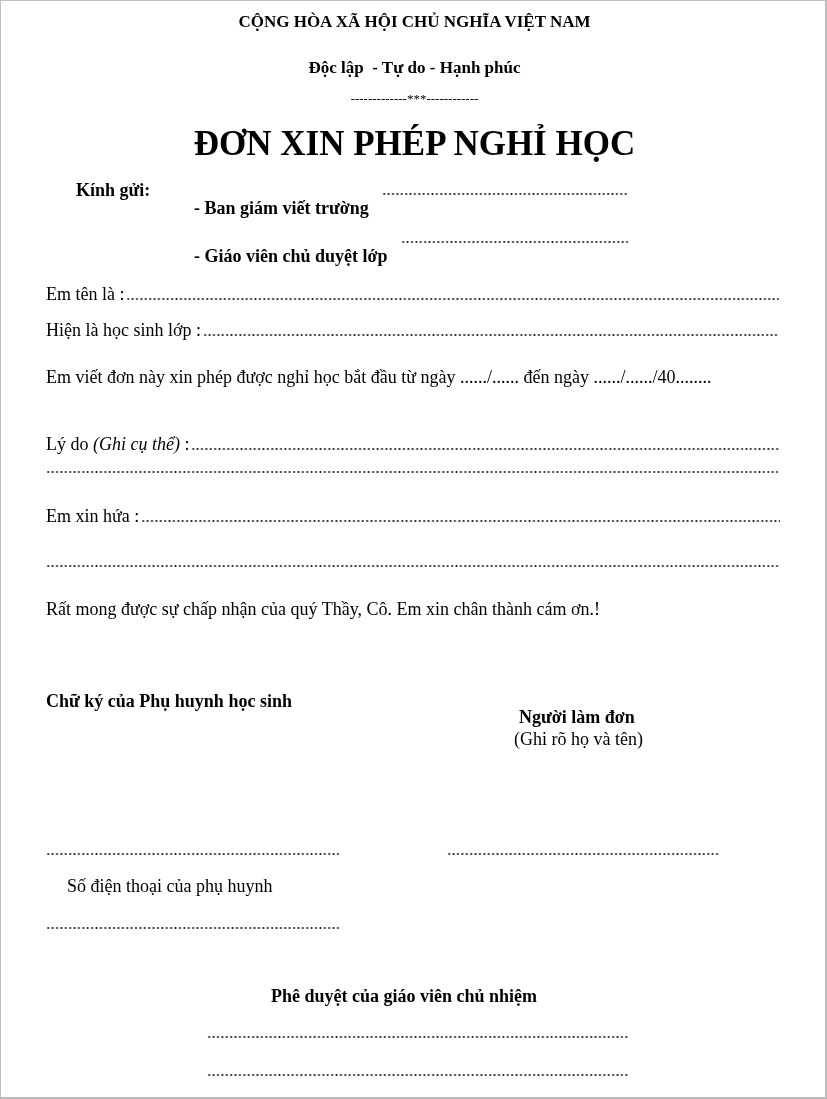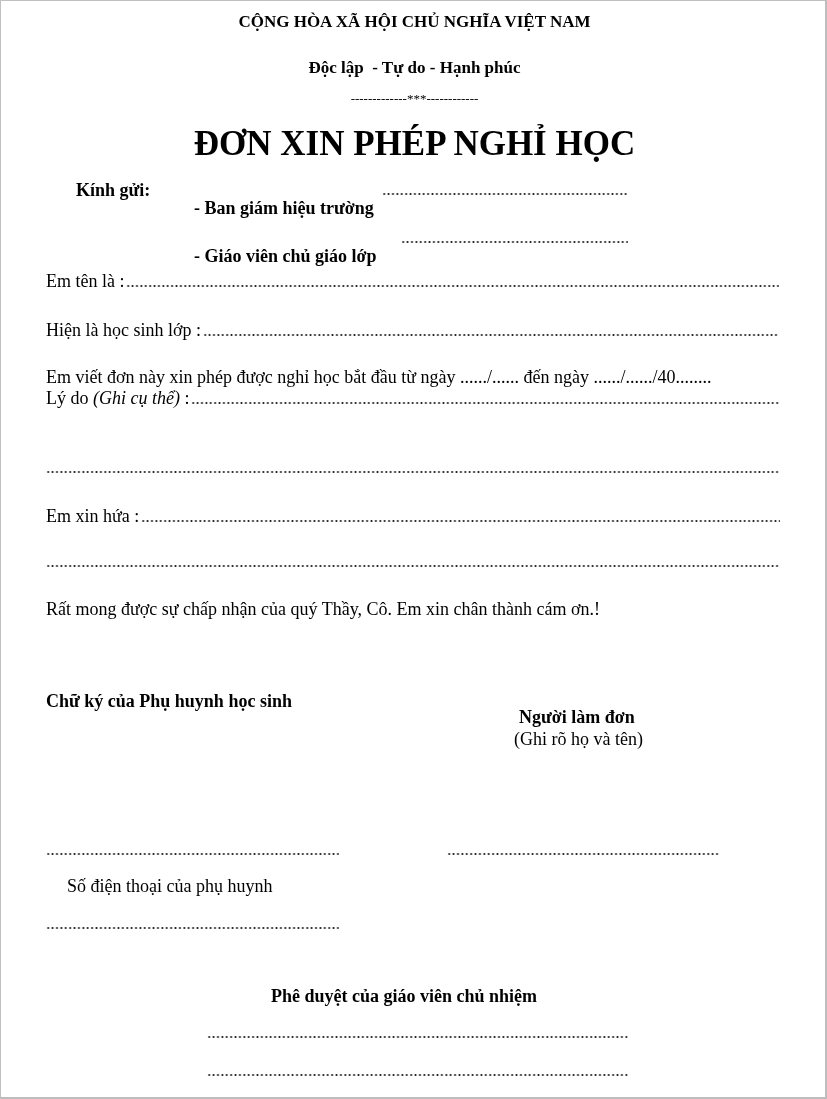--- a/index.html
+++ b/index.html
@@ -59,42 +59,42 @@
 <div class="page">
 
   <div class="abs center b fs17" style="top:12px;">CỘNG HÒA XÃ HỘI CHỦ NGHĨA VIỆT NAM</div>
   <div class="abs center b fs17" style="top:58px;">Độc lập  - Tự do - Hạnh phúc</div>
   <div class="abs center sep" style="top:91px;">-------------***------------</div>
 
   <div class="abs center title" style="top:125px;">ĐƠN XIN PHÉP NGHỈ HỌC</div>
 
   <div class="abs b fs18" style="left:75px; top:180px;">Kính gửi:</div>
   <div class="abs b fs18" style="left:175px; top:180px;">
-    <span>- Ban giám hiệu trường </span>
+    <span>- Ban giám viết trường </span>
   </div>
   <div class="dotline" style="left:381px; top:192px; width:246px;"></div>
 
   <div class="abs b fs18" style="left:175px; top:228px;">
-    <span>- Giáo viên chủ giáo lớp </span>
+    <span>- Giáo viên chủ duyệt lớp </span>
   </div>
   <div class="dotline" style="left:400px; top:240px; width:227px;"></div>
 
-  <div class="field-line" style="left:45px; top:271px; width:733px;">
+  <div class="field-line" style="left:45px; top:284px; width:733px;">
     <span>Em tên là :</span>
     <span class="dots"></span>
   </div>
 
   <div class="field-line" style="left:45px; top:320px; width:733px;">
     <span>Hiện là học sinh lớp :</span>
     <span class="dots"></span>
   </div>
 
   <div class="abs fs18" style="left:45px; top:367px;">Em viết đơn này xin phép được nghỉ học bắt đầu từ ngày ....../...... đến ngày ....../....../40........</div>
 
-  <div class="field-line" style="left:45px; top:388px; width:734px;">
+  <div class="field-line" style="left:45px; top:434px; width:734px;">
     <span><span>Lý do </span><span class="i">(Ghi cụ thể)</span><span> :</span></span>
     <span class="dots"></span>
   </div>
   <div class="dotline" style="left:45px; top:470px; width:734px;"></div>
 
   <div class="field-line" style="left:45px; top:506px; width:734px;">
     <span>Em xin hứa :</span>
     <span class="dots"></span>
   </div>
   <div class="dotline" style="left:45px; top:564px; width:734px;"></div>

